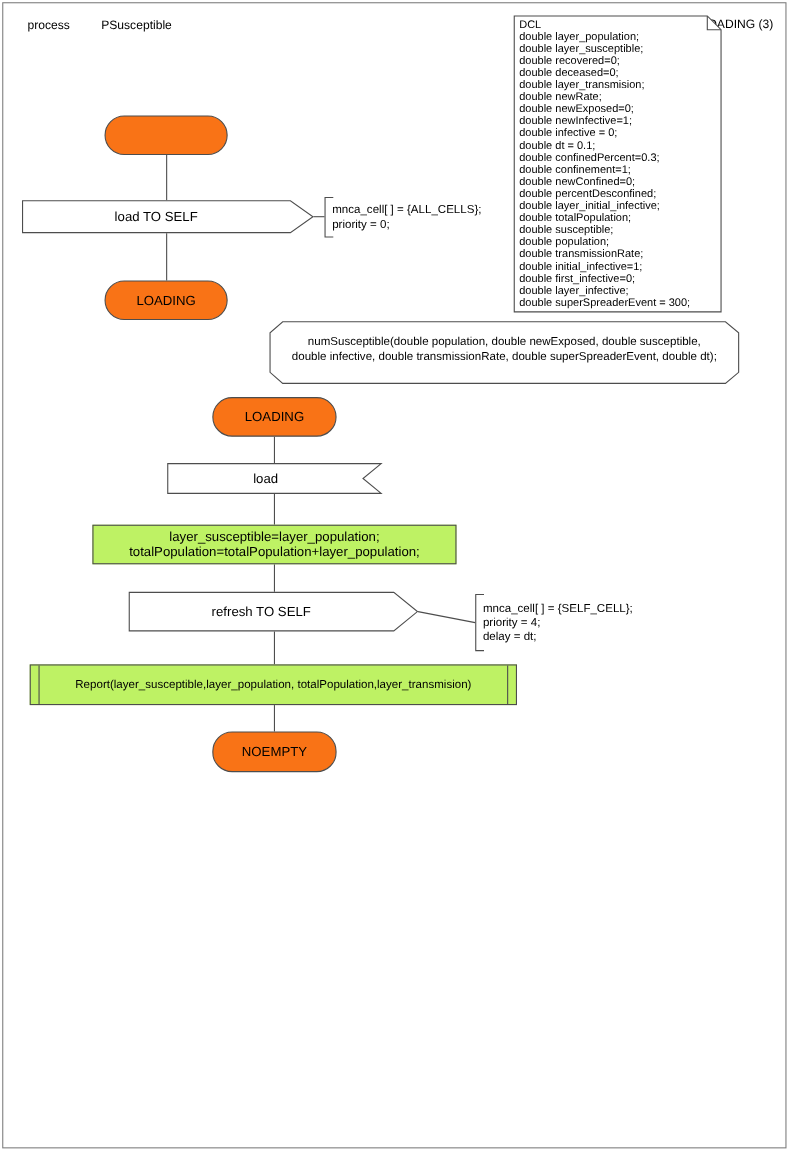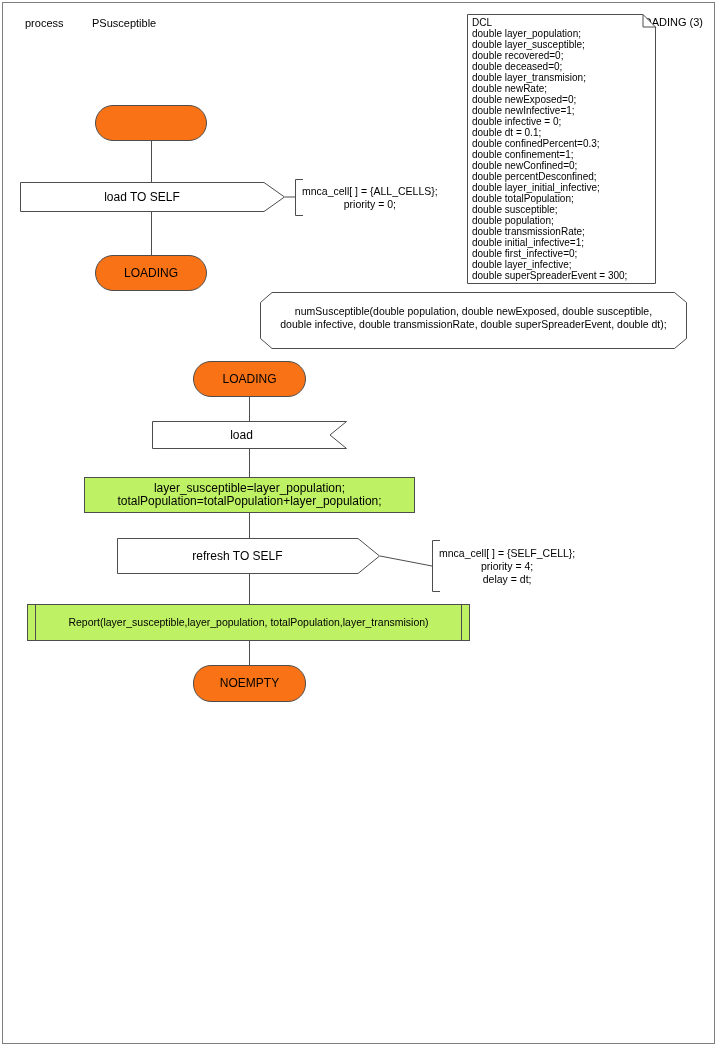--- a/index.html
+++ b/index.html
@@ -13,21 +13,21 @@
   .shape { fill:#ffffff; stroke:#4d4d4d; stroke-width:1; }
   .open  { fill:none; stroke:#4d4d4d; stroke-width:1; }
   .stadium { border:1px solid #4d4d4d; border-radius:18px; background:#f97316; }
   .rect { border:1px solid #4d4d4d; background:#bef264; }
   .label { position:absolute; left:0; top:0; right:0; bottom:0;
     display:flex; align-items:center; justify-content:center;
     font-size:12px; text-align:center; white-space:pre-line; line-height:13px; }
   .fs10 { font-size:10.5px; }
   .comment-label { position:absolute; left:7px; top:0; bottom:0;
     display:flex; flex-direction:column; justify-content:center;
-    font-size:10.5px; line-height:13px; white-space:pre; text-align:center; }
+    font-size:10.5px; line-height:13px; white-space:pre; text-align:left; }
   .dcl-text { position:absolute; left:5px; top:3px; font-size:10px; line-height:11px;
     white-space:pre; text-align:left; }
   .vbar { position:absolute; top:0; bottom:0; width:1px; background:#4d4d4d; }
   .connector-svg { position:absolute; left:0; top:0; }
   .connector-svg line { stroke:#4d4d4d; stroke-width:1; }
 </style>
 </head>
 <body>
 
 <div class="page-border"></div>
@@ -94,21 +94,21 @@
     <polyline class="open" points="8,0.5 0.5,0.5 0.5,36.5 8,36.5"></polyline>
   </svg>
   <div class="comment-label">mnca_cell[ ] = {ALL_CELLS};
 priority = 0;</div>
 </div>
 
 <div class="sym stadium" style="left:95px; top:255px; width:112px; height:36px;">
   <div class="label">LOADING</div>
 </div>
 
-<div class="sym" style="left:245px; top:292px; width:427px; height:51px;margin-left:15px;">
+<div class="sym" style="left:245px; top:292px; width:427px; height:51px;">
   <svg width="427" height="57" viewBox="0 0 427 57">
     <polygon class="shape" points="12,0.5 414.5,0.5 426.5,10.5 426.5,46.5 414.5,56.5 12,56.5 0.5,46.5 0.5,10.5"></polygon>
   </svg>
   <div class="label fs10" style="padding:0 14px;">numSusceptible(double population, double newExposed, double susceptible,
 double infective, double transmissionRate, double superSpreaderEvent, double dt);</div>
 </div>
 
 <div class="sym stadium" style="left:193px; top:361px; width:113px; height:36px;">
   <div class="label">LOADING</div>
 </div>

